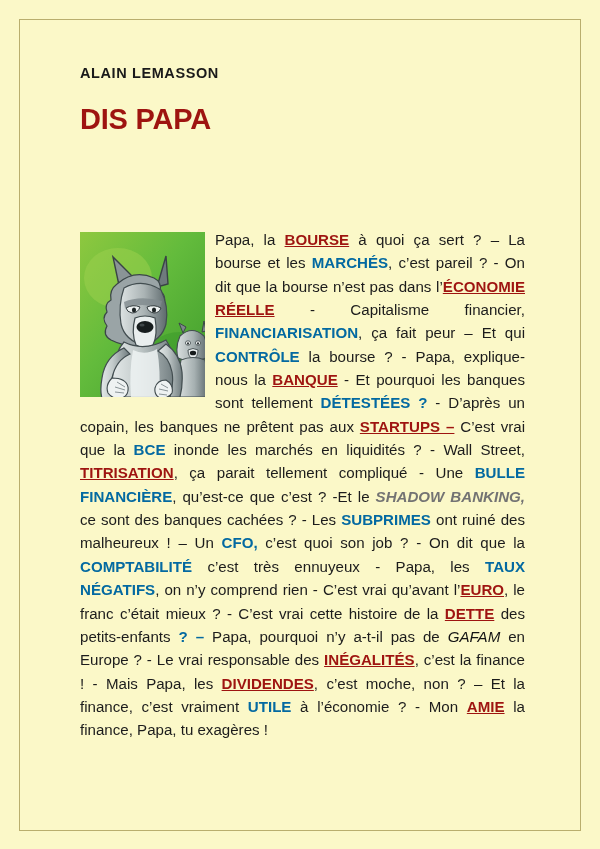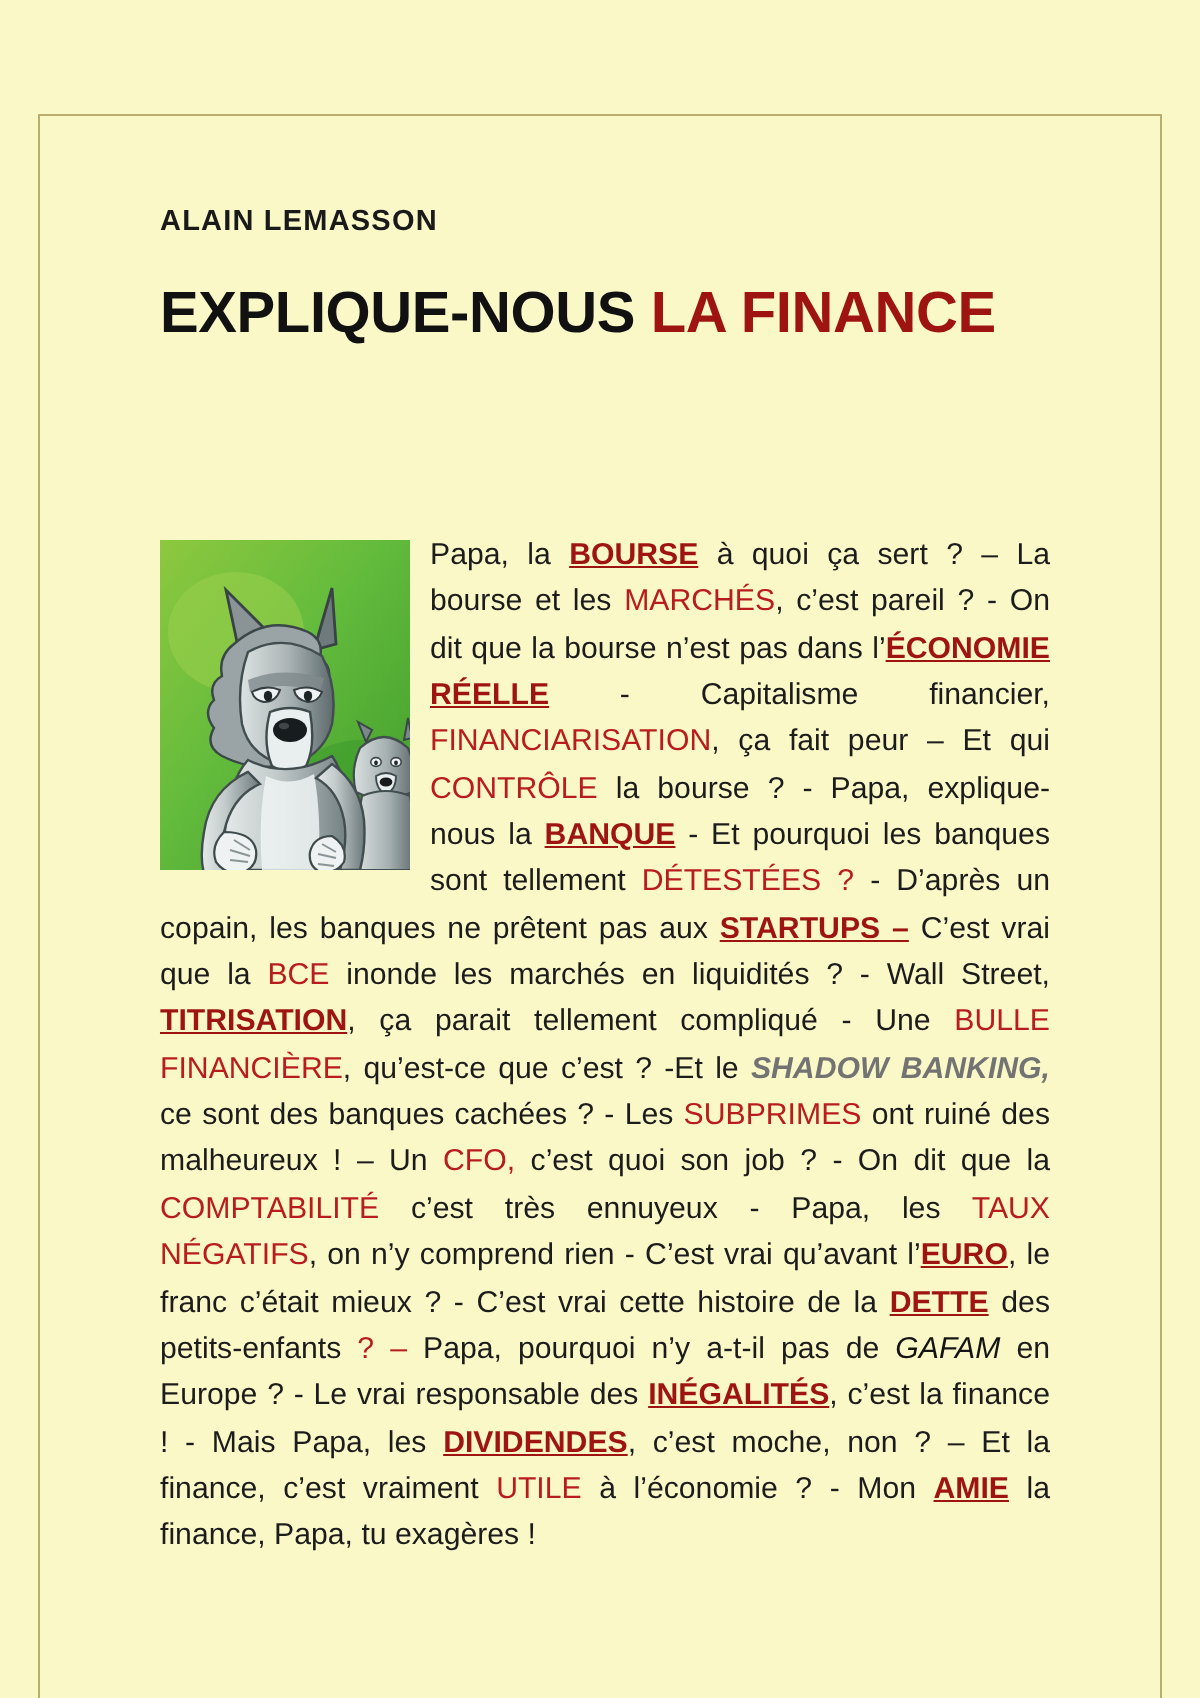--- a/index.html
+++ b/index.html
@@ -12,21 +12,20 @@
     background: #fbf8c8;
     font-family: "Liberation Sans", sans-serif;
     overflow: hidden;
   }
   #cover {
     position: relative;
     width: 600px;
     height: 697px;
     background: #fbf8c8;
     box-sizing: border-box;
-    margin-top: 38px;
   }
   #inner-border {
     position: absolute;
     left: 19px;
     top: 19px;
     width: 562px;
     height: 812px;
     border: 1px solid #b9ae6e;
     box-sizing: border-box;
     pointer-events: none;
@@ -83,38 +82,40 @@
     line-height: 23.35px;
     color: #1c1c1c;
     text-align: justify;
     text-justify: inter-word;
   }
   #float-shape {
     float: left;
     width: 135px;
     height: 172px;
   }
-  #body-text b { font-weight: normal; color: #b91c1c; }
+  #body-text b { font-weight: bold; color: #0369a1; }
   #body-text .r { font-weight: bold; color: #9e1410; text-decoration: underline; }
   #body-text .ri { font-weight: bold; font-style: italic; color: #737373; }
   #body-text .bi { font-weight: normal; font-style: italic; color: #141414; }
 </style>
 </head>
 <body>
 
 <div id="cover">
 
   <div id="inner-border"></div>
 
   <div id="content">
 
     <div id="author">ALAIN LEMASSON</div>
 
     <div id="title">
-      <div class="title-line"><span class="t-black">EXPLIQUE-NOUS </span><span class="t-red">LA FINANCE</span></div>
+      <div class="title-line">
+        <span class="t-red">DIS PAPA</span>
+      </div>
     </div>
 
     <div id="illustration">
       <svg width="125" height="165" viewBox="0 0 125 165" xmlns="http://www.w3.org/2000/svg">
         <defs>
           <linearGradient id="greenbg" x1="0" y1="0" x2="1" y2="1">
             <stop offset="0%" stop-color="#8ec83f"></stop>
             <stop offset="45%" stop-color="#63bb3c"></stop>
             <stop offset="100%" stop-color="#3f9c2c"></stop>
           </linearGradient>

